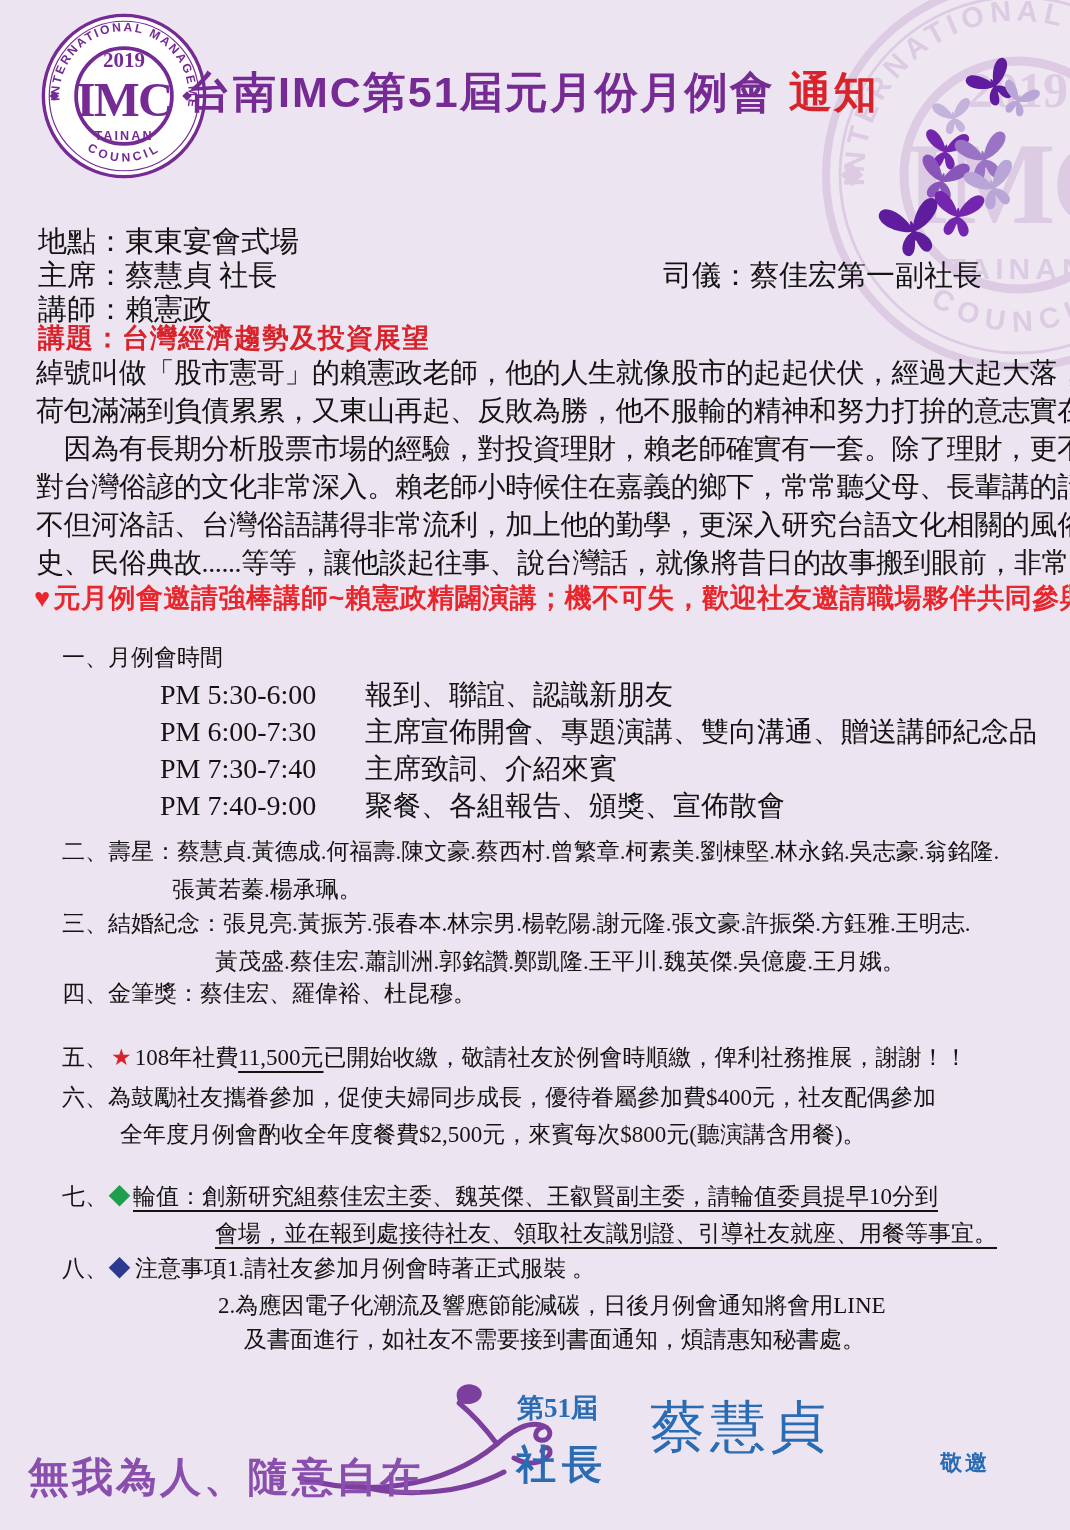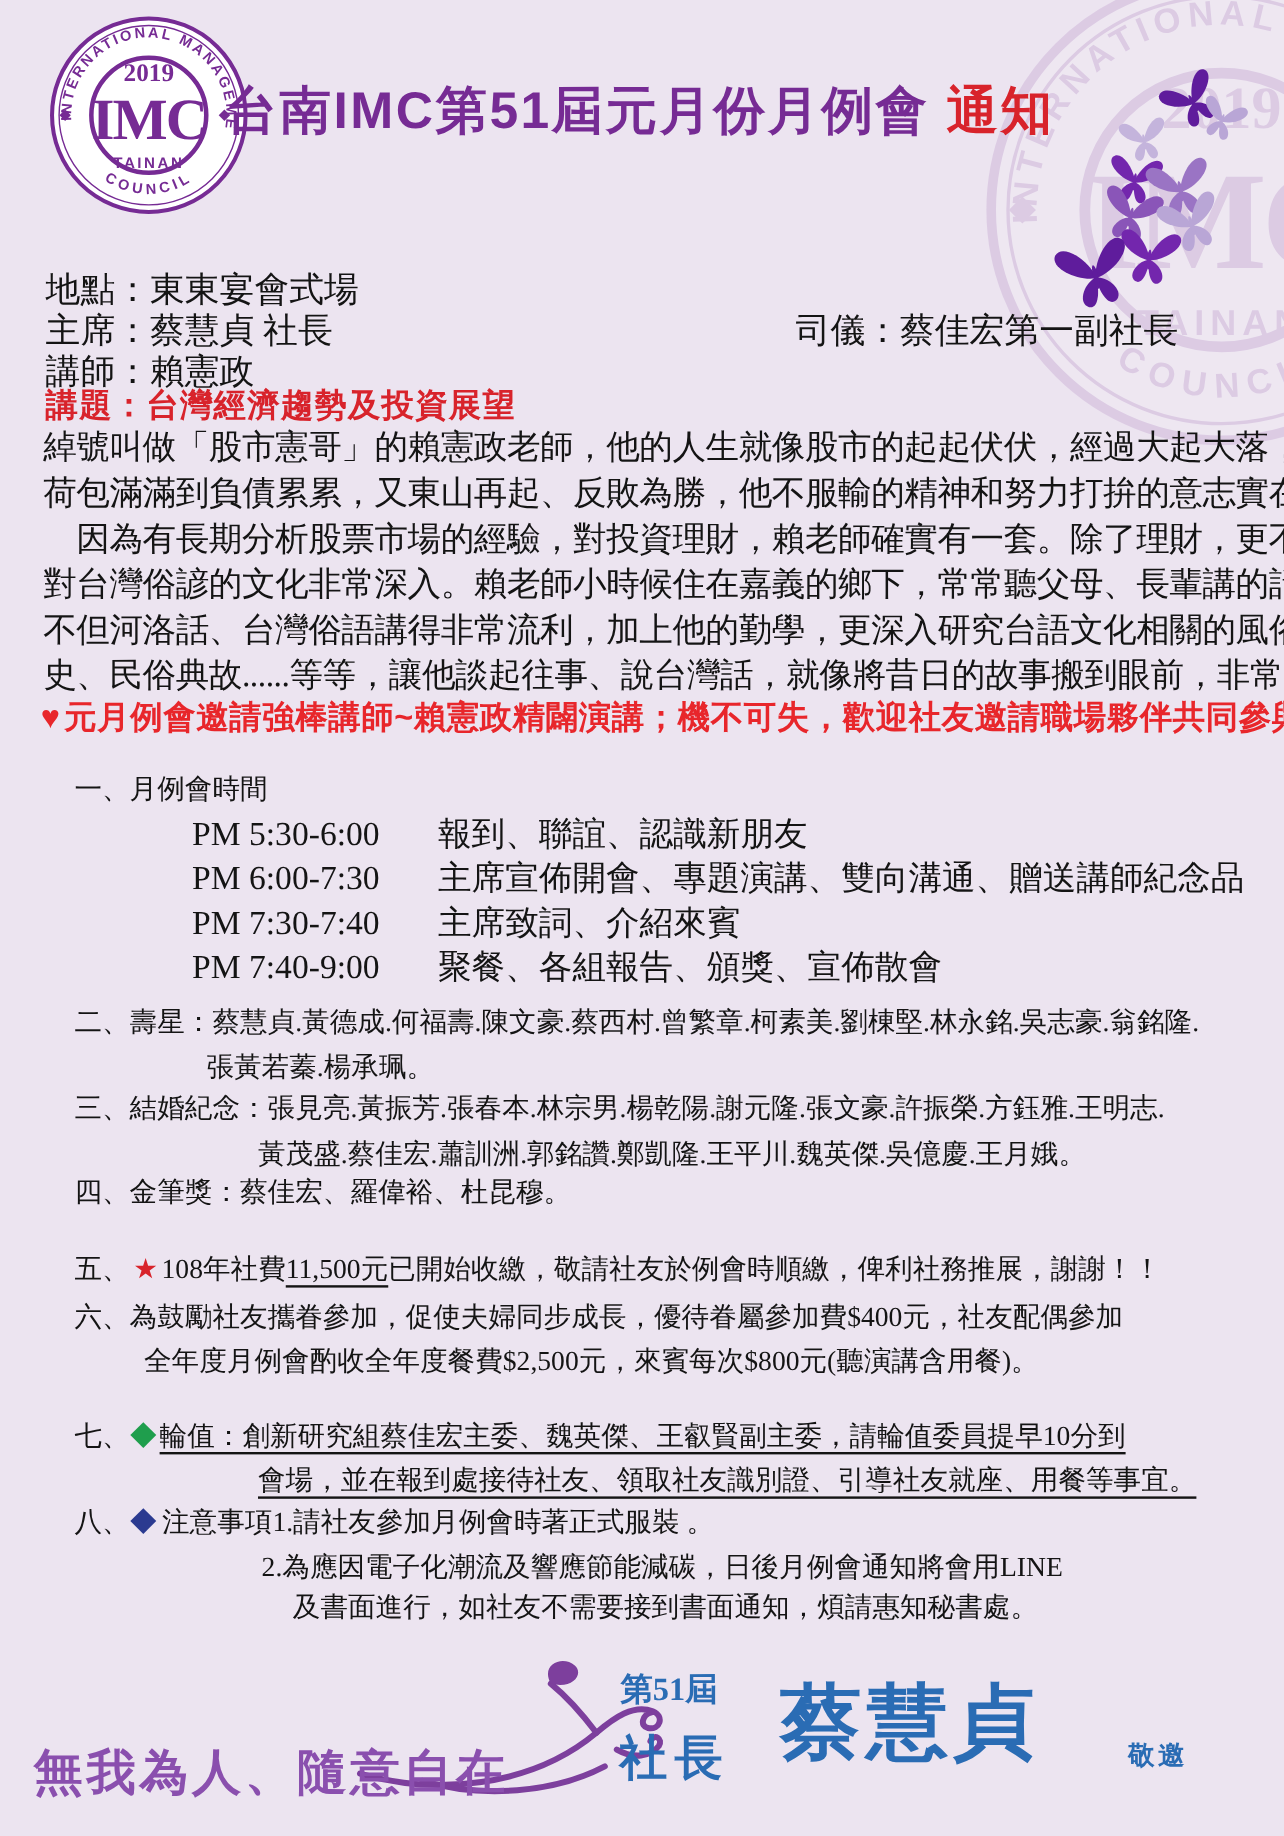--- a/index.html
+++ b/index.html
@@ -42,21 +42,21 @@
   .dia-navy{color:var(--navy);margin-right:4px;}
   u{text-underline-offset:6px;text-decoration-thickness:1.5px;}
   .uline{text-decoration:underline;text-underline-offset:6px;text-decoration-thickness:1.5px;}
   .logo{position:absolute;left:40px;top:12px;width:168px;height:168px;}
   .watermark{position:absolute;left:818px;top:-25px;width:400px;height:400px;opacity:0.13;}
   .bf{position:absolute;}
   .ornament{position:absolute;left:292px;top:1382px;width:270px;height:120px;}
   .slogan{left:28px;top:1450px;font-size:41px;color:var(--slogan);letter-spacing:3px;}
   .term{left:517px;top:1390px;font-size:27px;font-weight:700;color:var(--blue);}
   .role{left:516px;top:1437px;font-size:40px;font-weight:700;color:var(--blue);letter-spacing:6px;}
-  .signame{left:650px;top:1390px;font-size:68px;font-weight:700;color:var(--blue);letter-spacing:4px;}
+  .signame{left:650px;top:1390px;font-size:56px;font-weight:400;color:var(--blue);letter-spacing:4px;}
   .invite{left:940px;top:1448px;font-size:22px;font-weight:700;color:var(--blue);letter-spacing:3px;}
   .logo text{fill:var(--purple);}
 </style>
 </head>
 <body>
 
 <div class="page">
 
   <svg class="logo" viewBox="0 0 200 200">
     <g id="imclogo">

